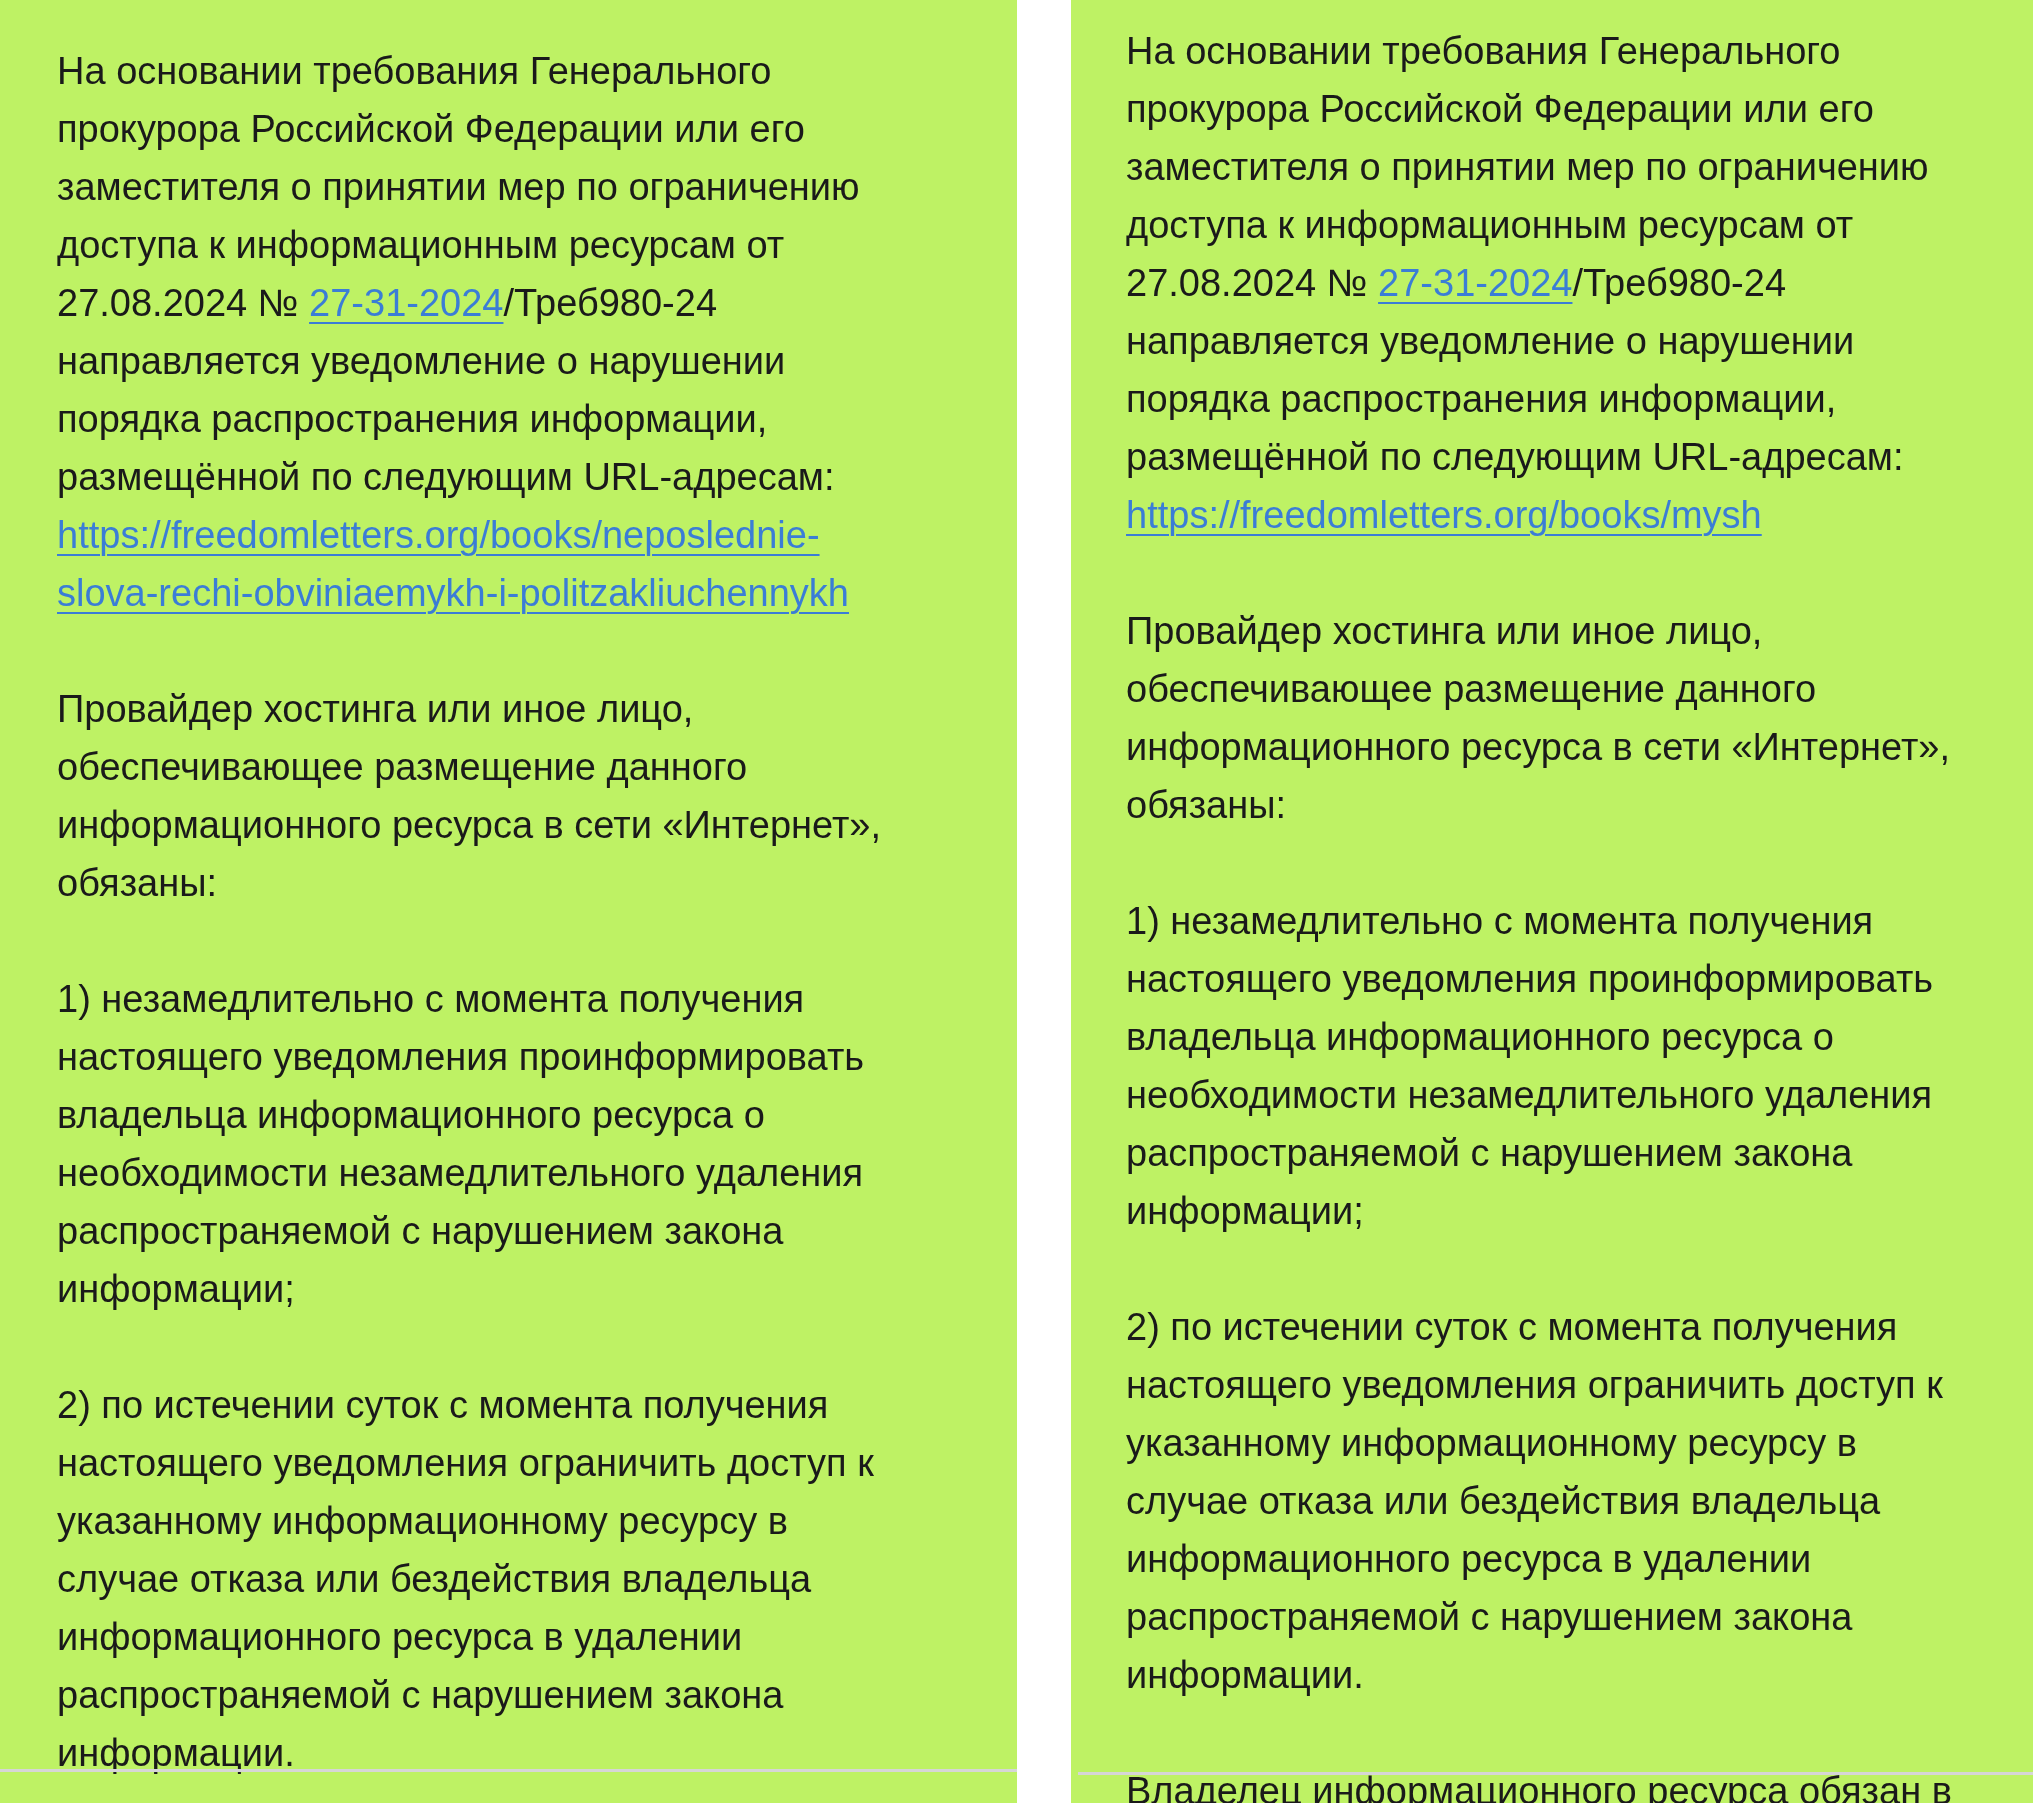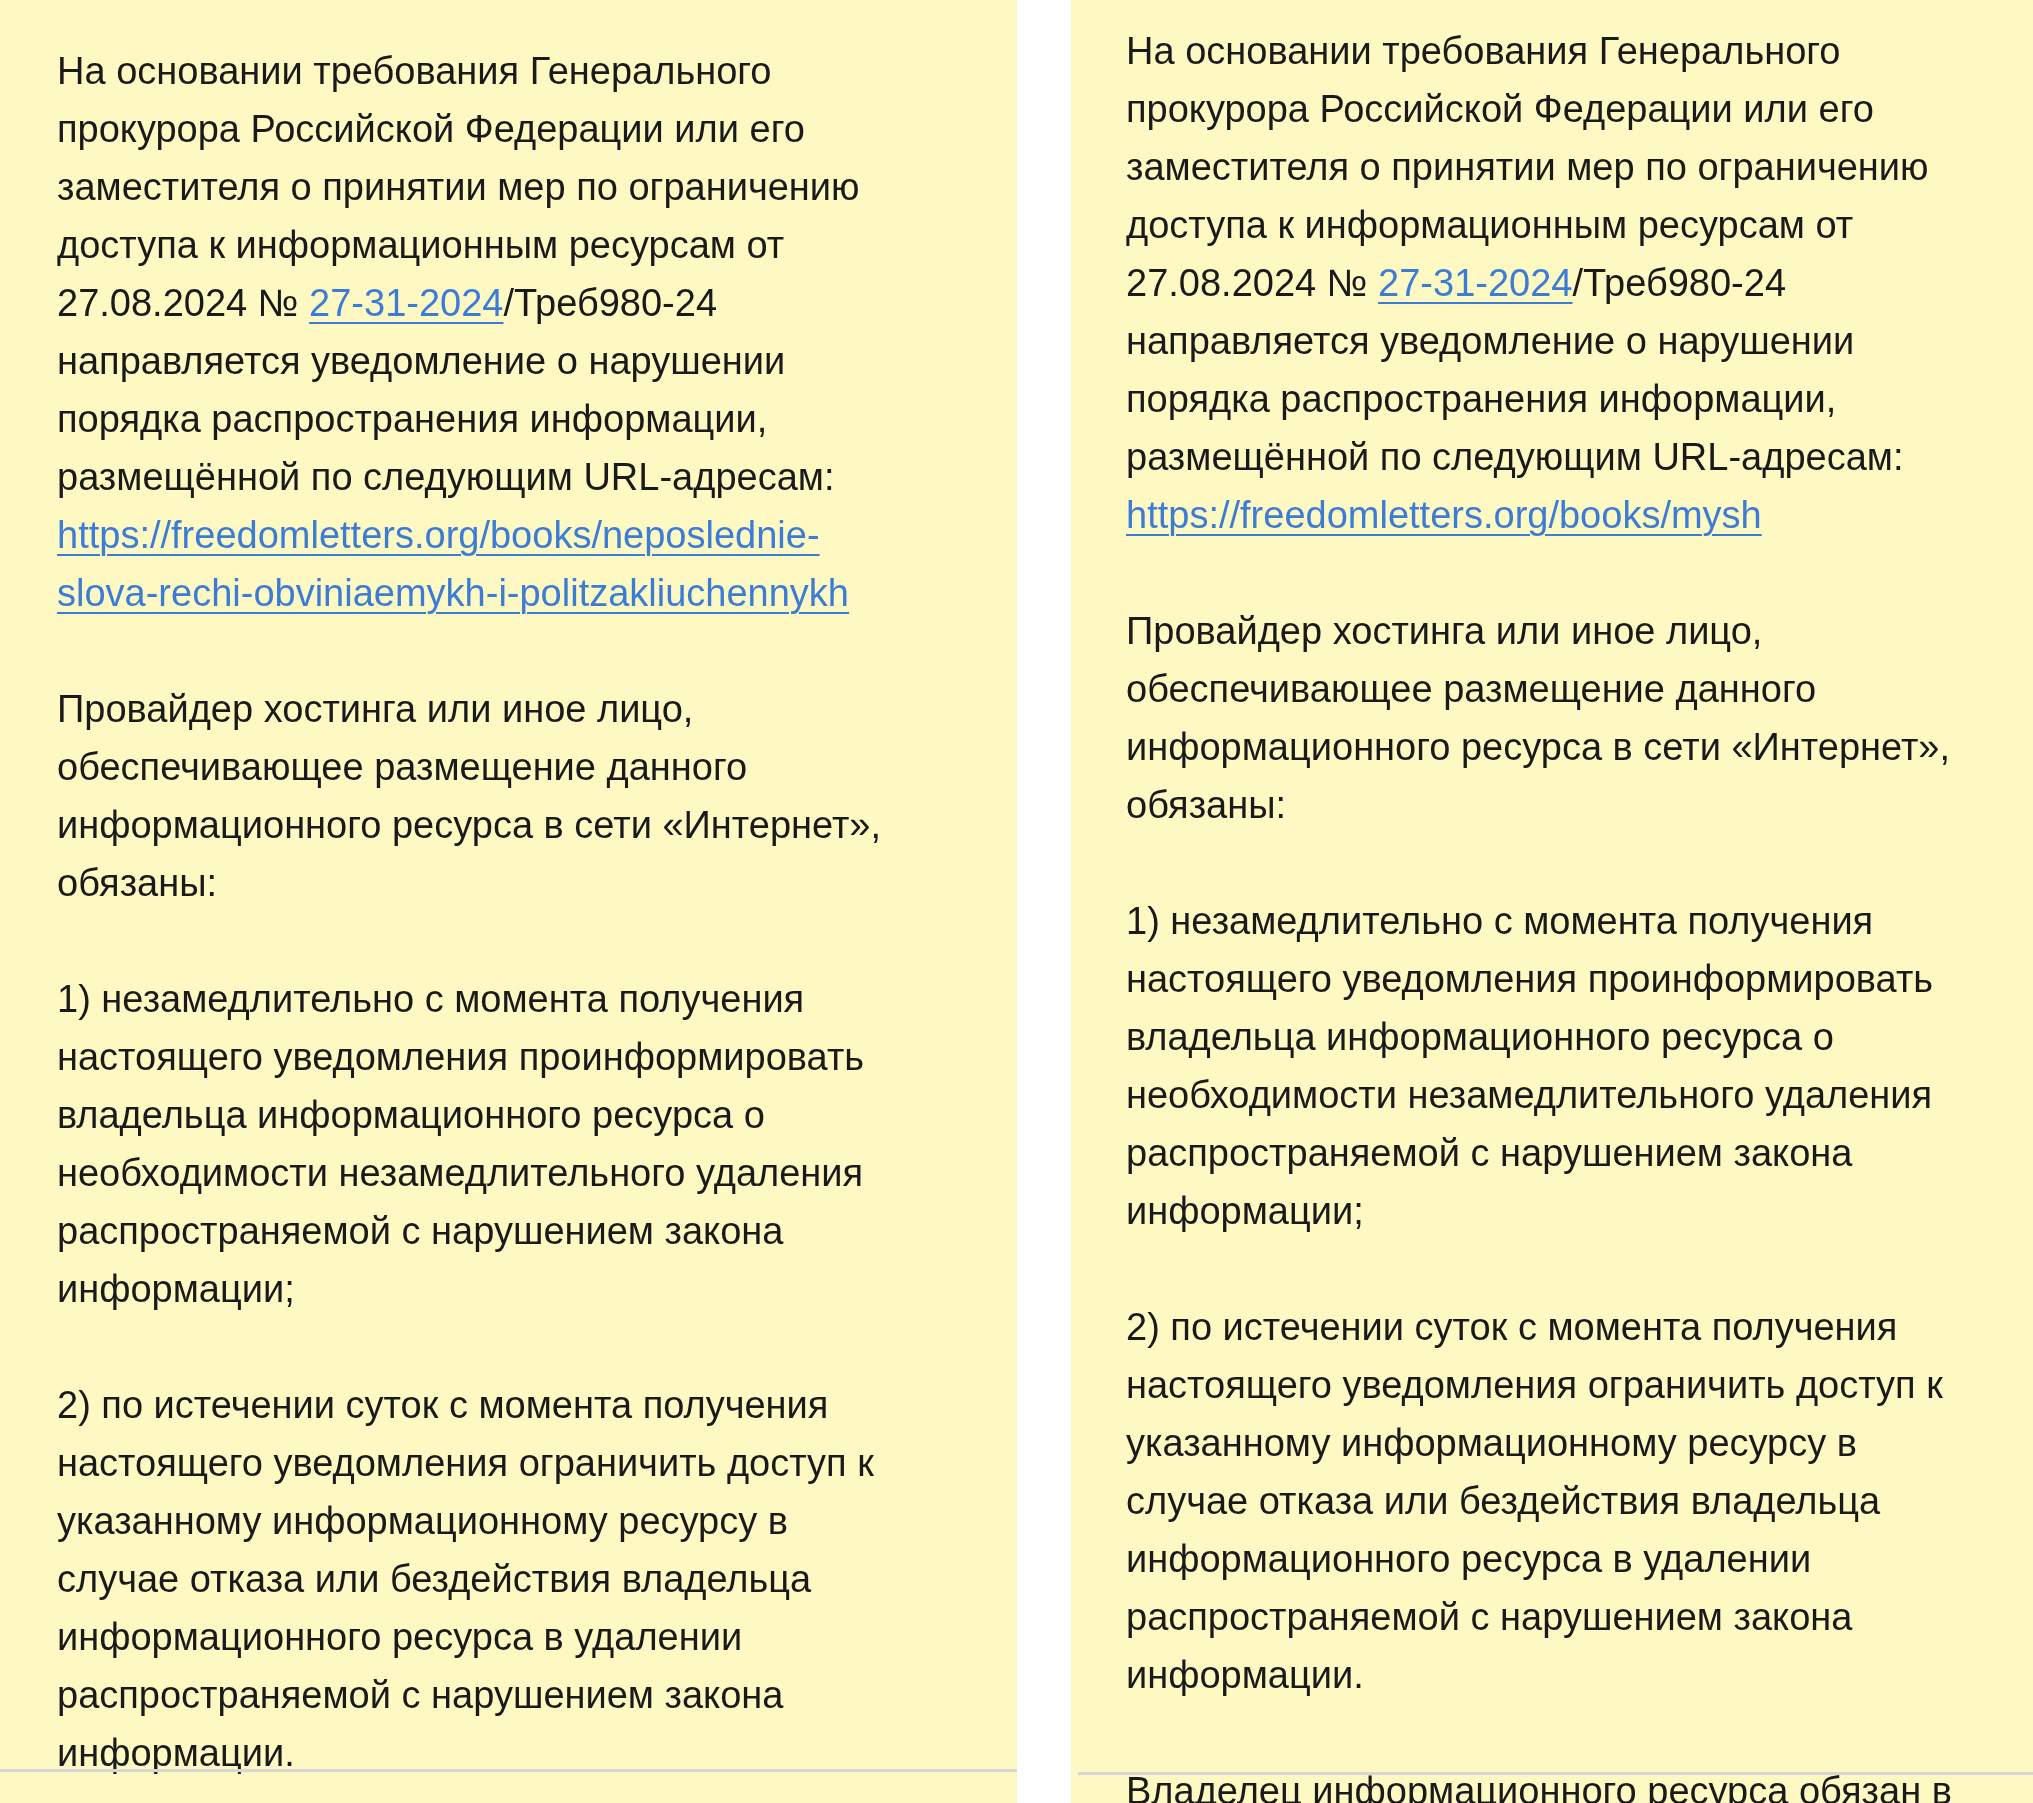--- a/index.html
+++ b/index.html
@@ -20,21 +20,21 @@
     height: 10px;
     background: #e9e9e9;
   }
   .top-strip.left  { left: 0;      width: 1017px; }
   .top-strip.right { left: 1071px; width: 963px; }
 
   .page-card {
     position: absolute;
     top: 0;
     height: 1804px;
-    background: #fef9c3;
+    background: #bef264;
   }
   .page-card.left  { left: 0;      width: 1017px; }
   .page-card.right { left: 1071px; width: 963px; }
 
   .doc {
     position: absolute;
     width: 853px;
     font-size: 38px;
     line-height: 58px;
     color: #1a1a1a;

